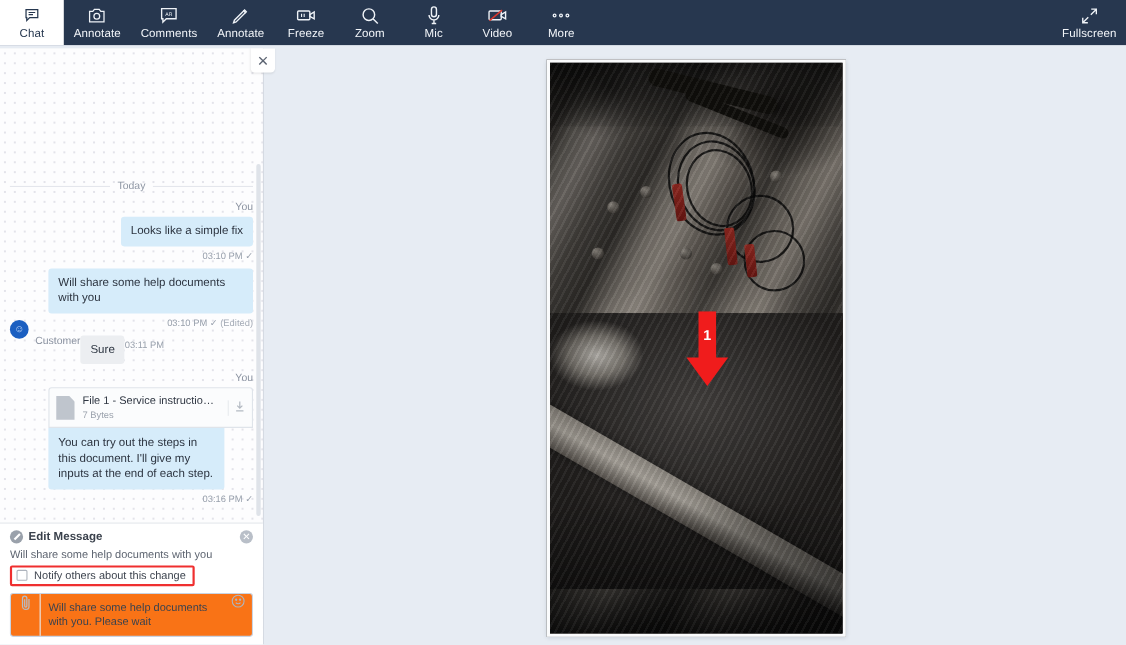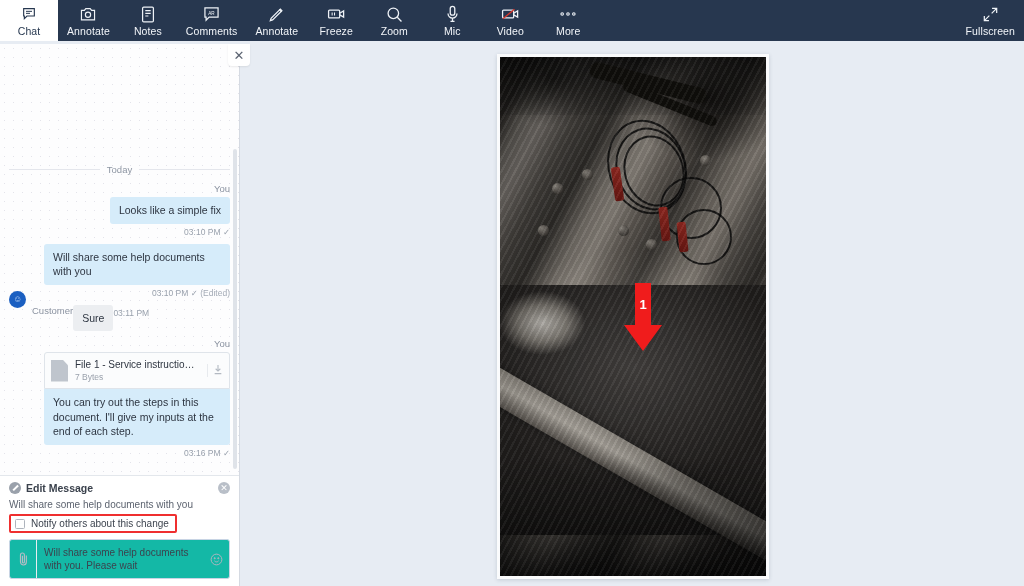--- a/index.html
+++ b/index.html
@@ -124,21 +124,21 @@
   .file-name {
     font-size: 10px; color: #2f3642; line-height: 13px;
     white-space: nowrap; overflow: hidden; text-overflow: ellipsis;
   }
   .file-size { font-size: 8.5px; color: #9aa1ac; line-height: 12px; }
   .dl-ico {
     width: 16px; flex: 0 0 auto; color: #b3b9c2;
     font-size: 11px; text-align: center; cursor: pointer;
     border-left: 1px solid #e7eaee; padding-left: 5px;
   }
-  .bubble.attached { border-radius: 0 0 3px 3px; width: 186px; max-width: 186px; }
+  .bubble.attached { border-radius: 0 0 3px 3px; width: 160px; max-width: 186px; }
 
   
   .edit-zone {
     flex: 0 0 auto;
     background: #ffffff;
     border-top: 1px solid #e3e7ec;
     padding: 6px 9px 7px;
     position: relative;
   }
   .edit-head { display: flex; align-items: center; gap: 5px; }
@@ -168,22 +168,22 @@
   .cbx {
     width: 10px; height: 10px; border: 1px solid #aeb4bd;
     border-radius: 1.5px; background: #fff; flex: 0 0 auto;
   }
   .notify-lbl { font-size: 10px; color: #3d444f; }
 
   .composer {
     margin-top: 6px;
     border: 1px solid #c8d4e4;
     border-radius: 3px;
-    background: #14b8a6;
-    display: flex; align-items: center;
+    background: #f97316;
+    display: flex; align-items: flex-start;
     min-height: 38px;
   }
   .clip {
     width: 26px; flex: 0 0 auto;
     display: flex; align-items: center; justify-content: center;
     color: #b6bcc5; font-size: 13px; cursor: pointer;
   }
   .composer-text {
     flex: 1 1 auto; font-size: 10px; color: #3c434e;
     line-height: 13px; padding: 6px 4px 6px 0;
@@ -297,29 +297,20 @@
     <div class="tb-btn">
       <span class="tb-ico">
         <svg width="18" height="16" viewBox="0 0 24 22" fill="none" stroke="#eef2f7" stroke-width="1.6">
           <path d="M3 6h4l2-2.5h6L17 6h4v13H3z"></path>
             <circle cx="12" cy="12" r="3.6"></circle>
         </svg>
       </span>
       <span class="tb-lbl">Annotate</span>
     </div>
 
-    <div class="tb-btn">
-      <span class="tb-ico">
-        <svg width="14" height="17" viewBox="0 0 18 22" fill="none" stroke="#eef2f7" stroke-width="1.6">
-          <rect x="2" y="1.5" width="14" height="19" rx="1.5"></rect>
-          <path d="M5.5 6h7M5.5 9.5h7M5.5 13h4" stroke-width="1.4"></path>
-        </svg>
-      </span>
-      <span class="tb-lbl">Notes</span>
-    </div>
 
     <div class="tb-btn">
       <span class="tb-ico">
         <svg width="17" height="16" viewBox="0 0 22 20" fill="none" stroke="#eef2f7" stroke-width="1.6">
           <path d="M2.5 2h17v12H8l-4 4v-4H2.5z"></path>
           <text x="11" y="11" font-size="6" fill="#eef2f7" stroke="none" text-anchor="middle" font-family="Liberation Sans">AR</text>
         </svg>
       </span>
       <span class="tb-lbl">Comments</span>
     </div>

